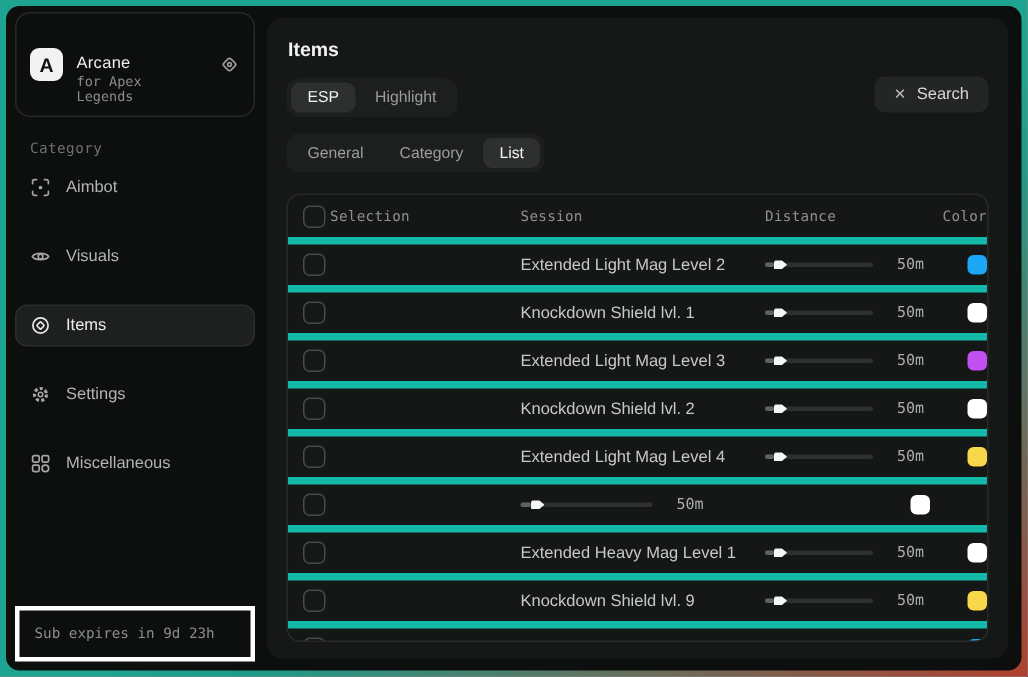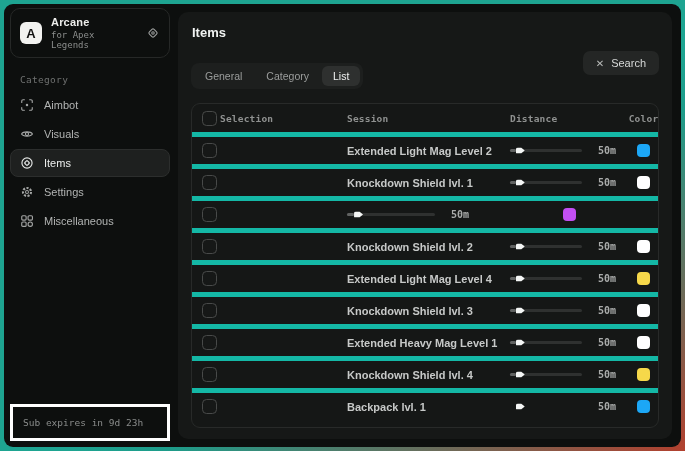--- a/index.html
+++ b/index.html
@@ -22,29 +22,29 @@
   .brand-card {
     border:1px solid #262827; border-radius:10px;
     padding:7px 9px; display:flex; align-items:center; gap:9px;
   }
   .logo {
     width:22px; height:22px; background:#f2f2f0; border-radius:6px;
     display:flex; align-items:center; justify-content:center;
     color:#111; font-weight:bold; font-size:13px; flex:none;
   }
   .brand-text { flex:1; min-width:0; }
-  .brand-name { color:#ededeb; font-size:11px; font-weight:bold; letter-spacing:.2px; }
+  .brand-name { color:#ededeb; font-size:11px; font-weight:normal; letter-spacing:.2px;margin-top:20px; }
   .brand-sub { color:#8b8d8c; font-size:9px; margin-top:2px; font-family:"DejaVu Sans Mono", monospace; }
   .brand-gem { color:#9a9c9b; flex:none; display:flex; }
 
   .section-label {
     margin:16px 0 6px 10px; color:#6f7170; font-size:9.5px;
     font-family:"DejaVu Sans Mono", monospace; letter-spacing:.3px;
   }
-  .nav { display:flex; flex-direction:column; gap:1px; }
+  .nav { display:flex; flex-direction:column; gap:18px; }
   .nav-item {
     display:flex; align-items:center; gap:10px;
     height:28px; padding:0 9px; border-radius:8px;
     border:1px solid transparent; color:#b2b4b3; font-size:11px; cursor:pointer;
   }
   .nav-item.active { background:#1e201f; border-color:#2c2e2d; color:#eceeed; }
   .nav-icon { display:flex; width:14px; height:14px; color:#a3a5a4; flex:none; }
   .nav-item.active .nav-icon { color:#e6e8e7; }
   .nav-icon svg { width:14px; height:14px; }
 
@@ -86,21 +86,21 @@
   .search-x { font-size:10px; color:#b9bbba; }
 
   
   .table {
     margin-top:14px; border:1px solid #282a29; border-radius:9px;
     overflow:hidden; background:#151716; flex:1;
   }
   .trow, .thead {
     display:grid;
     grid-template-columns:34px 121px 163px 1fr 38px;
-    align-items:center; height:32px;font-weight:bold;
+    align-items:center; height:32px;
   }
   .thead { height:28px; }
   .trow { border-top:5px solid #14b8a6; }
   .cell { display:flex; align-items:center; }
   .c-check { justify-content:center; }
   .hlabel {
     font-family:"DejaVu Sans Mono", monospace; font-size:9.5px; color:#8f9190;
     letter-spacing:.2px;
   }
   .h-sel { margin-left:-6px; }
@@ -121,21 +121,21 @@
   }
   .slider-thumb {
     position:absolute; top:1px; left:8%; width:9px; height:8px;
     background:#f4f6f5; border-radius:2.5px 4px 4px 2.5px;
     clip-path:polygon(0 15%, 62% 15%, 100% 50%, 62% 85%, 0 85%);
   }
   .dist-label {
     font-family:"DejaVu Sans Mono", monospace; font-size:10px; color:#a9abaa;
     width:26px; text-align:right; flex:none;
   }
-  .c-color { justify-content:center; padding-left:9px; }
+  .c-color { justify-content:flex-end; padding-left:9px; }
   .swatch { width:13px; height:13px; border-radius:4px; cursor:pointer; }
 </style>
 </head>
 <body>
 
 <div class="window">
 
   <div class="sidebar">
     <div class="brand-card">
       <div class="logo">A</div>
@@ -213,20 +213,25 @@
     <div class="sidebar-spacer"></div>
 
     <div class="footer-card">
       <div class="footer-line1">Sub expires in 9d 23h</div>
     </div>
   </div>
 
   <div class="main">
     <div class="page-title">Items</div>
 
+    <div class="tab-group" id="mode-tabs">
+  <button class="tab active">ESP</button>
+
+  <button class="tab">Highlight</button>
+</div>
 
     <button class="search-btn">
       <span class="search-x">✕</span>
       <span>Search</span>
     </button>
 
     <div class="tab-group tabs-row2" id="view-tabs">
   <button class="tab">General</button>
 
   <button class="tab">Category</button>
@@ -293,20 +298,23 @@
     <div class="cell c-color">
               <span class="swatch" style="background: rgb(255, 255, 255);"></span>
             </div>
   </div>
 
   <div class="trow">
     <div class="cell c-check">
               <span class="checkbox"></span>
             </div>
     <div class="cell"></div>
+    <div class="cell">
+              <span class="obj-label">Extended Light Mag Level 3</span>
+            </div>
     <div class="cell c-dist">
       <div class="slider">
         <div class="slider-track"></div>
         <div class="slider-fill" style="width: 8%;"></div>
         <div class="slider-thumb" style="left: 8%;"></div>
       </div>
       <span class="dist-label">50m</span>
     </div>
     <div class="cell c-color">
               <span class="swatch" style="background: rgb(194, 79, 242);"></span>
@@ -353,23 +361,20 @@
     <div class="cell c-color">
               <span class="swatch" style="background: rgb(246, 216, 74);"></span>
             </div>
   </div>
 
   <div class="trow">
     <div class="cell c-check">
               <span class="checkbox"></span>
             </div>
     <div class="cell"></div>
-    <div class="cell">
-              <span class="obj-label">Knockdown Shield lvl. 3</span>
-            </div>
     <div class="cell c-dist">
       <div class="slider">
         <div class="slider-track"></div>
         <div class="slider-fill" style="width: 8%;"></div>
         <div class="slider-thumb" style="left: 8%;"></div>
       </div>
       <span class="dist-label">50m</span>
     </div>
     <div class="cell c-color">
               <span class="swatch" style="background: rgb(255, 255, 255);"></span>
@@ -396,21 +401,21 @@
               <span class="swatch" style="background: rgb(255, 255, 255);"></span>
             </div>
   </div>
 
   <div class="trow">
     <div class="cell c-check">
               <span class="checkbox"></span>
             </div>
     <div class="cell"></div>
     <div class="cell">
-              <span class="obj-label">Knockdown Shield lvl. 4</span>
+              <span class="obj-label">Knockdown Shield lvl. 9</span>
             </div>
     <div class="cell c-dist">
       <div class="slider">
         <div class="slider-track"></div>
         <div class="slider-fill" style="width: 8%;"></div>
         <div class="slider-thumb" style="left: 8%;"></div>
       </div>
       <span class="dist-label">50m</span>
     </div>
     <div class="cell c-color">

